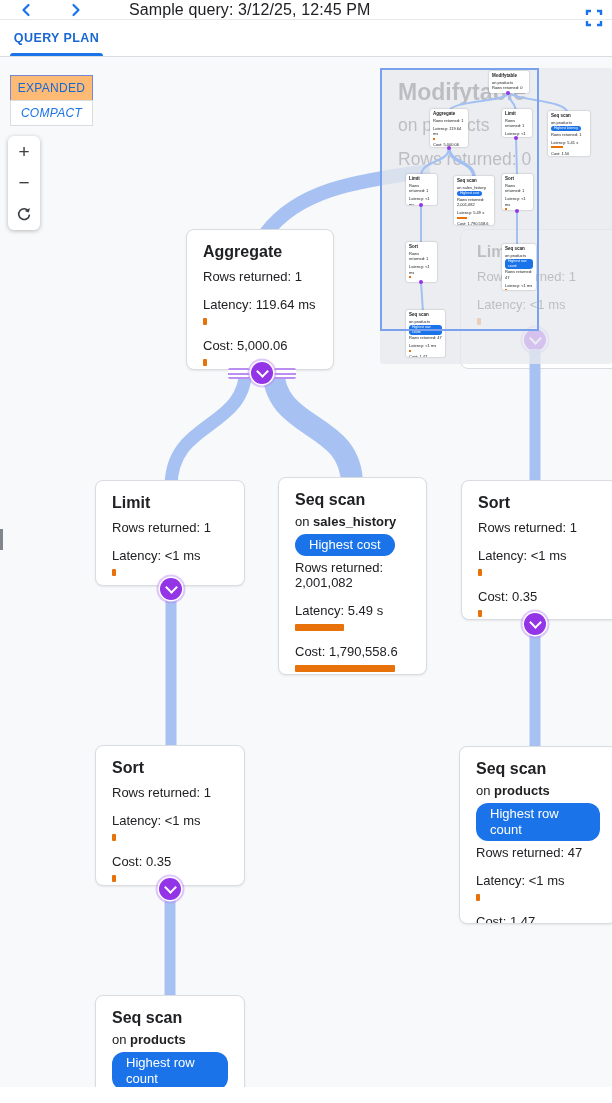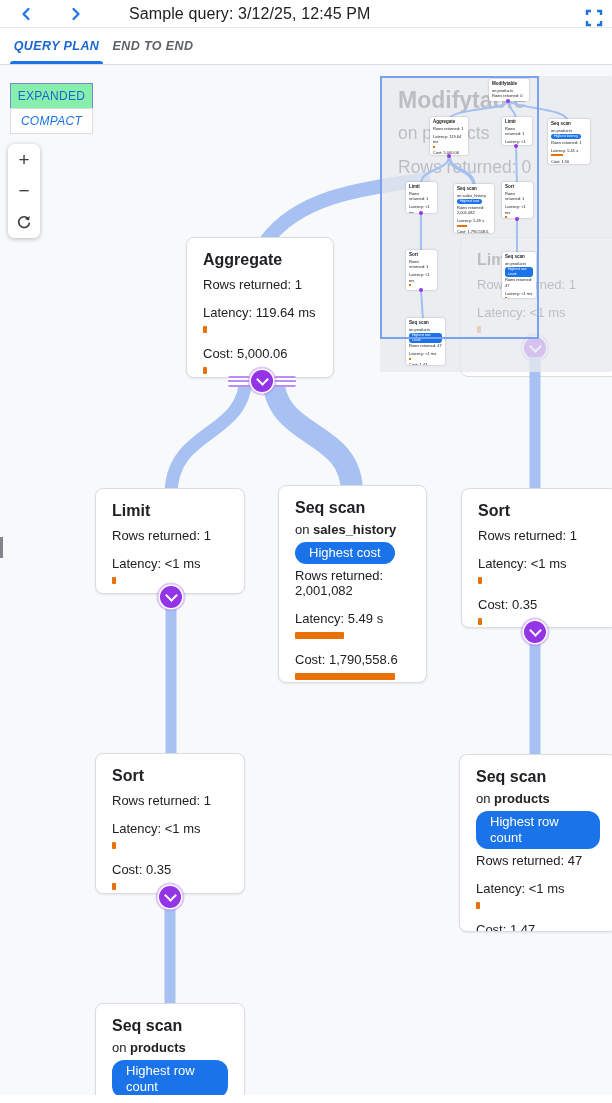--- a/index.html
+++ b/index.html
@@ -1,27 +1,27 @@
 <!DOCTYPE html>
 <html><head>
 <meta charset="utf-8">
 <style>
   * { box-sizing: border-box; margin: 0; padding: 0; }
   html,body { width:612px; height:1103px; font-family:"Liberation Sans", sans-serif; background:#fff; overflow:hidden; }
 
   
-  .header { height:28px; background:#fff; border-bottom:1px solid #e6e8eb; display:flex; align-items:center; position:relative; }
+  .header { height:20px; background:#fff; border-bottom:1px solid #e6e8eb; display:flex; align-items:center; position:relative; }
   .nav-ic { width:30px; height:26px; display:flex; align-items:center; justify-content:center; cursor:pointer; }
   .nav-ic.back { margin-left:11px; }
   .nav-ic.fwd { margin-left:20px; }
   .hdr-title { font-size:16px; color:#202124; margin-left:38px; letter-spacing:.1px; }
   .fs-ic { position:absolute; right:8px; top:8px; width:20px; height:20px; cursor:pointer; }
 
   
-  .tabbar { height:37px; background:#fff; border-bottom:1px solid #dadce0; display:flex; align-items:stretch; padding-left:10px;font-style:italic; }
+  .tabbar { height:37px; background:#fff; border-bottom:1px solid #dadce0; display:flex; align-items:stretch; padding-left:10px; }
   .tab { width:93px; display:flex; align-items:center; justify-content:center; font-size:12.5px; font-weight:700; letter-spacing:.4px; color:#5f6368; position:relative; cursor:pointer; }
   .tab + .tab { width:100px; }
   .tab.active { color:#1967d2; }
   .tab.active::after { content:""; position:absolute; left:0; right:0; bottom:0; height:3px; background:#1a73e8; border-radius:3px 3px 0 0; }
 
   
   .canvas { position:relative; width:612px; height:1030px; background:#f8f9fa; overflow:hidden; }
 
   
   .ghost { position:absolute; z-index:1; color:#202124; }
@@ -53,21 +53,21 @@
   .n-glim { left:460px; top:172px; width:170px; height:140px; z-index:1; box-shadow:none; }
 
   
   .pchev { position:absolute; z-index:4; width:22px; height:22px; border-radius:50%; background:#9334e6; box-shadow:0 0 0 1.5px #fff, 0 0 0 3.5px rgba(186,135,244,.45); cursor:pointer; }
   .pchev::after { content:""; position:absolute; left:6.6px; top:5.2px; width:7px; height:7px; border-right:2.4px solid #fff; border-bottom:2.4px solid #fff; transform:rotate(45deg); }
   .stripe { position:absolute; z-index:4; width:22px; height:11px; border-radius:2px; background:repeating-linear-gradient(180deg,#bb8ff2 0 2px,#ffffff 2px 4.5px); }
 
   
   .vtoggle { position:absolute; z-index:20; left:10px; top:18px; width:83px; }
   .vbtn { height:26px; display:flex; align-items:center; justify-content:center; font-size:12px; letter-spacing:.3px; color:#1a73e8; background:#fff; border:1px solid #dadce0; cursor:pointer; }
-  .vbtn.sel { background:#86efac; border:1px solid #7487d8; color:#1967d2; }
+  .vbtn.sel { background:#fdba74; border:1px solid #7487d8; color:#1967d2; }
   .vbtn + .vbtn { margin-top:-1px;font-style:italic; }
 
   
   .zoomcard { position:absolute; z-index:20; left:8px; top:79px; width:32px; height:94px; background:#fff; border-radius:6px; box-shadow:0 1px 4px rgba(60,64,67,.35); display:flex; flex-direction:column; align-items:center; justify-content:space-around; }
   .zbtn { width:32px; height:30px; display:flex; align-items:center; justify-content:center; font-size:19px; color:#3c4043; cursor:pointer; }
 
   
   .minimap { position:absolute; z-index:10; left:380px; top:11px; width:232px; height:296px; background:rgba(231,233,238,.78); border-radius:3px; }
   .mm-viewport { position:absolute; left:0; top:0; width:159px; height:263px; border:2.5px solid #79a1ee; cursor:grab; }
   svg.mm-edges { position:absolute; left:0; top:0; }
@@ -97,21 +97,20 @@
   <div class="hdr-title">Sample query: 3/12/25, 12:45 PM</div>
   <div class="fs-ic">
     <svg width="20" height="20" viewBox="0 0 20 20">
         <path d="M3 7 V3 H7 M13 3 H17 V7 M17 13 V17 H13 M7 17 H3 V13" stroke="#1a73e8" stroke-width="2.4" fill="none"></path>
       </svg>
   </div>
 </div>
 
 <div class="tabbar">
   <div class="tab active">QUERY PLAN</div>
-  <div class="tab">END TO END</div>
 </div>
 
 <div class="canvas">
 
   <div class="ghost g-mt">
     <div class="gl1">Modifytable</div>
     <div class="gl2"><span>on</span> <span>products</span></div>
     <div class="gl3">Rows returned: 0</div>
   </div>
   <div class="node n-glim">

